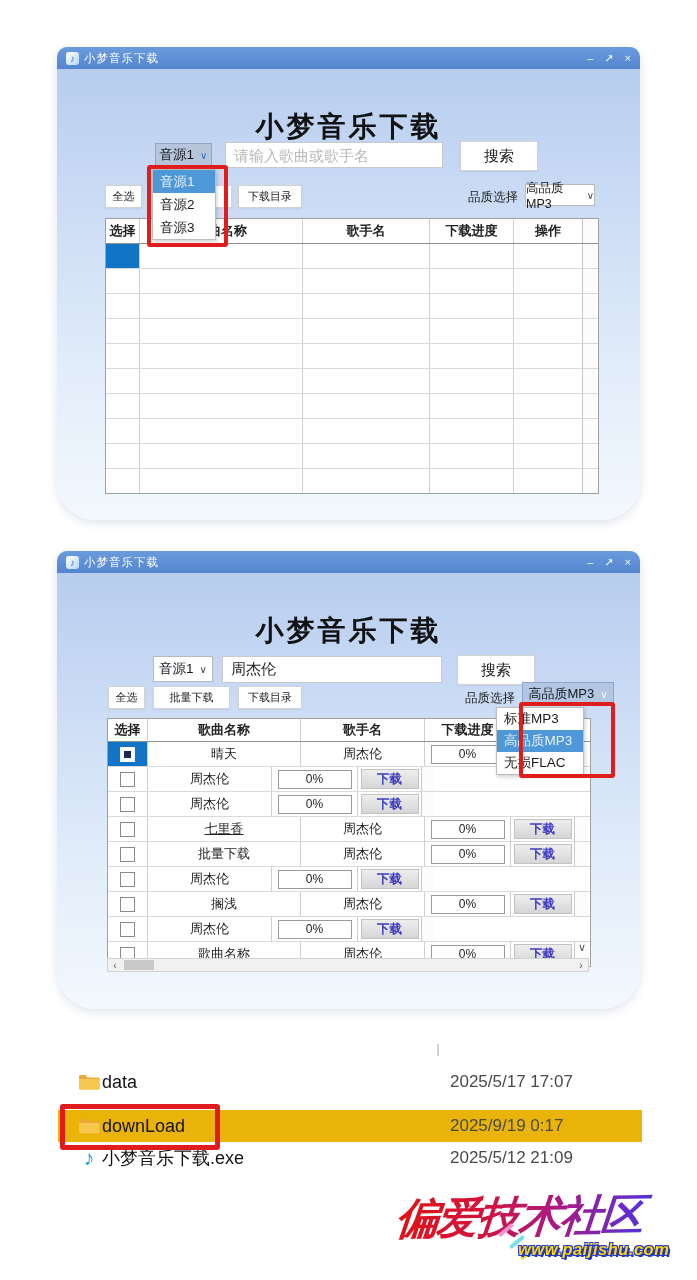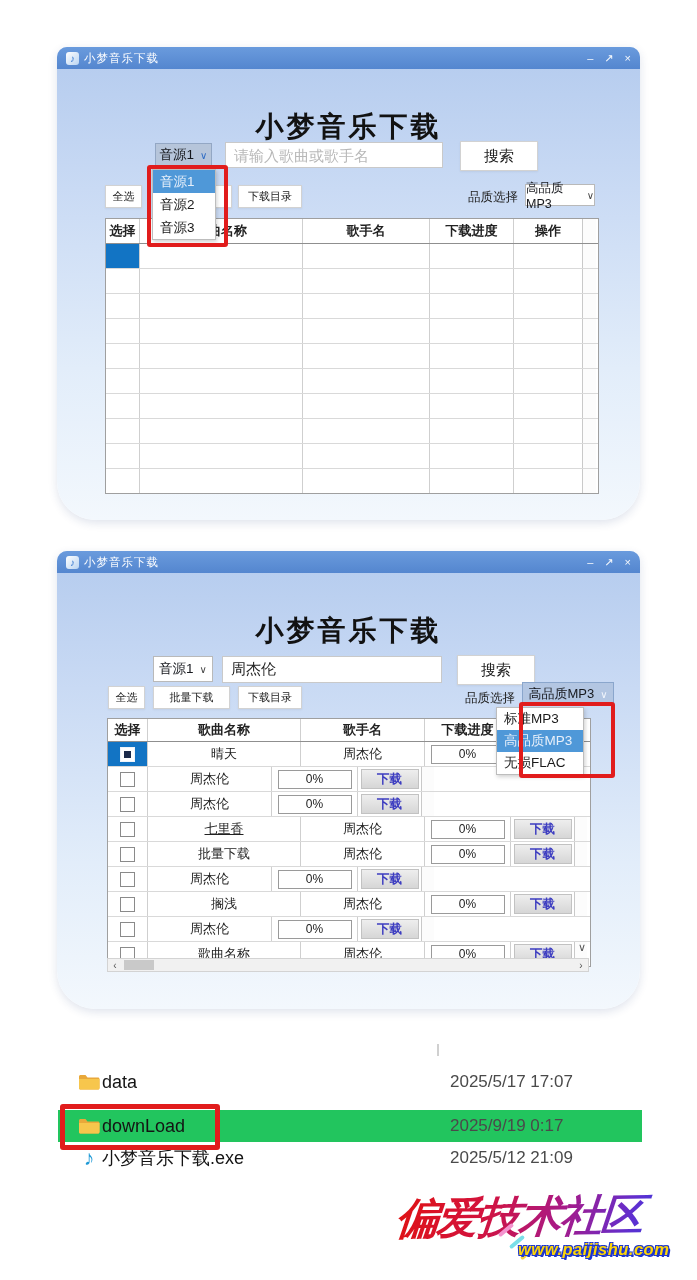--- a/index.html
+++ b/index.html
@@ -72,21 +72,21 @@
   .hs-arrow{width:14px;text-align:center;}
   .hs-thumb{width:30px;height:10px;background:#c9c9c9;margin-left:2px;}
   .vs-arrow{position:absolute;font-size:11px;color:#555;z-index:2;}
 
   
   .file-area{position:absolute;left:0;top:1040px;width:697px;height:150px;}
   .cursor-dash{position:absolute;left:437px;top:4px;width:2px;height:12px;background:#d0d0d0;}
   .frow{position:absolute;left:58px;width:584px;height:32px;display:flex;align-items:center;}
   .frow .fname{margin-left:44px;font-size:18px;color:#141414;}
   .frow .fdate{position:absolute;left:392px;font-size:17px;color:#4a4a4a;}
-  .frow.hl{background:#22c55e;}
+  .frow.hl{background:#eab308;}
   .ficon{position:absolute;left:20px;width:22px;height:18px;display:flex;align-items:center;justify-content:center;}
   .note-icon{color:#1f9ad6;font-size:21px;line-height:18px;}
 
   
   .wm-text{position:absolute;left:396px;top:1188px;width:300px;font-size:43px;font-weight:900;font-style:italic;
            letter-spacing:-2px;transform:skewX(-6deg) rotate(-1deg);
            background:linear-gradient(100deg,#e01212 0%,#d2133f 30%,#a81a88 55%,#5f2fd0 78%,#2440e0 95%);
            -webkit-background-clip:text;background-clip:text;color:transparent;white-space:nowrap;}
   .wm-url{position:absolute;left:518px;top:1240px;font-size:16.5px;font-weight:bold;font-style:italic;color:#ffd606;
           text-shadow:-1px -1px 0 #1e36cc,1px -1px 0 #1e36cc,-1px 1px 0 #1e36cc,1px 1px 0 #1e36cc,2px 2px 0 #1e36cc;

